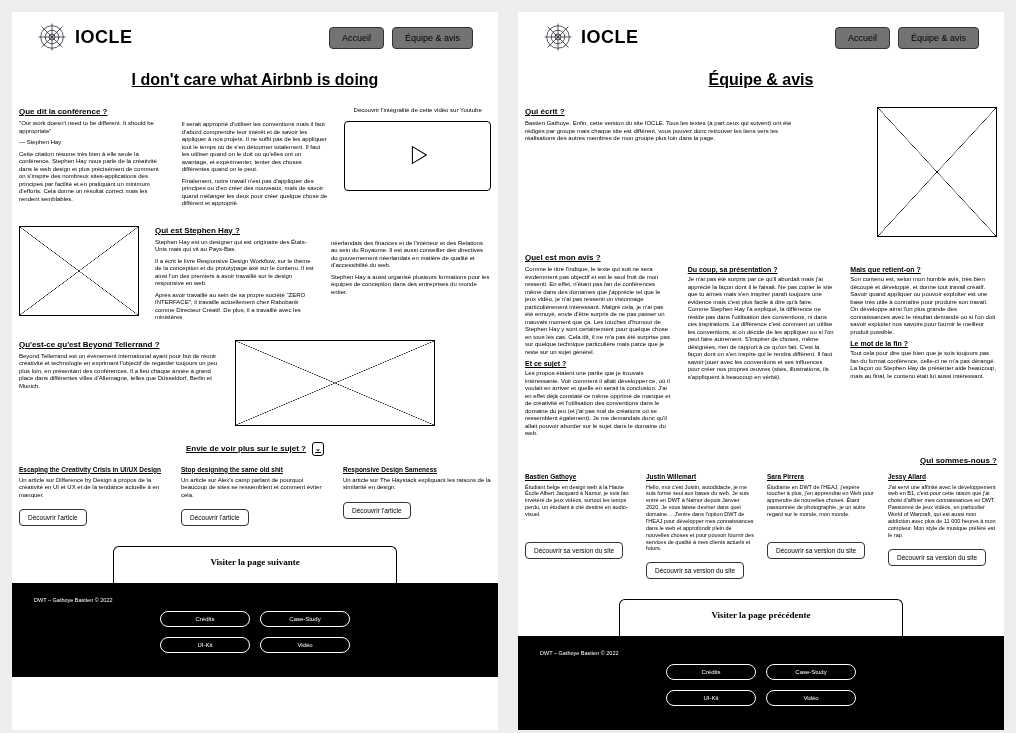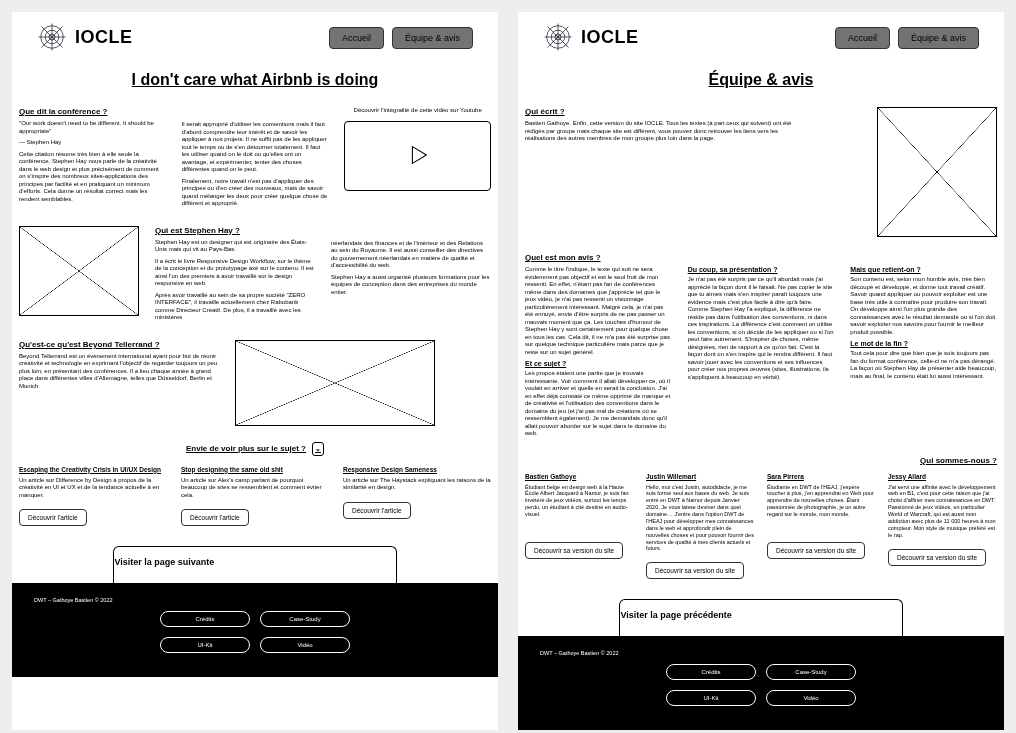--- a/index.html
+++ b/index.html
@@ -28,21 +28,21 @@
   .video svg { width:28px; height:28px; }
   p { margin-bottom:4px; line-height:1.25; }
   .quote-author { margin-bottom:4px; }
   .envie { text-align:center; font-size:8px; text-decoration:underline; font-weight:700; margin:16px 0 10px; display:flex; gap:6px; align-items:center; justify-content:center;}
   .scroll-icon{ border:1px solid #000; border-radius:3px; width:12px; height:14px; display:flex; align-items:center; justify-content:center; font-size:7px;}
   .cards3 { display:flex; gap:14px; }
   .card3 { flex:1; }
   .card3 h4 { font-size:6.5px; text-decoration:underline; font-weight:700; margin-bottom:4px; }
   .card3 p { font-size:6px; }
   .btn { border:1px solid #333; border-radius:4px; padding:4px 8px; font-size:6.5px; background:#fff; cursor:pointer; margin-top:6px; display:inline-block;}
-  .pager { border:1px solid #000; border-radius:6px 6px 0 0; border-bottom:none; width:60%; margin:20px auto 0; text-align:left; font-size:9px; font-weight:700; padding:10px 0 16px;}
+  .pager { border:1px solid #000; border-radius:6px 6px 0 0; border-bottom:none; width:60%; margin:20px auto 0; text-align:center; font-size:9px; font-weight:700; padding:10px 0 16px;font-family:Liberation Serif, serif;}
   .footer { background:#000; color:#fff; padding:14px 22px 24px; }
   .footer .copy { font-size:5.5px; margin-bottom:8px;}
   .foot-btns { display:flex; gap:10px; justify-content:center; flex-wrap:wrap; width:220px; margin:0 auto;}
   .foot-btn { border:1px solid #fff; border-radius:12px; padding:4px 0; font-size:6px; color:#fff; background:transparent; width:90px; text-align:center;}
   .cards4 { display:flex; gap:12px; }
   .card4 { flex:1; }
   .card4 h4 { font-size:6.5px; text-decoration:underline; font-weight:700; margin-bottom:4px; }
   .card4 p { font-size:5.5px; min-height:48px;}
   .bigph { width:120px; height:130px; }
 </style>

